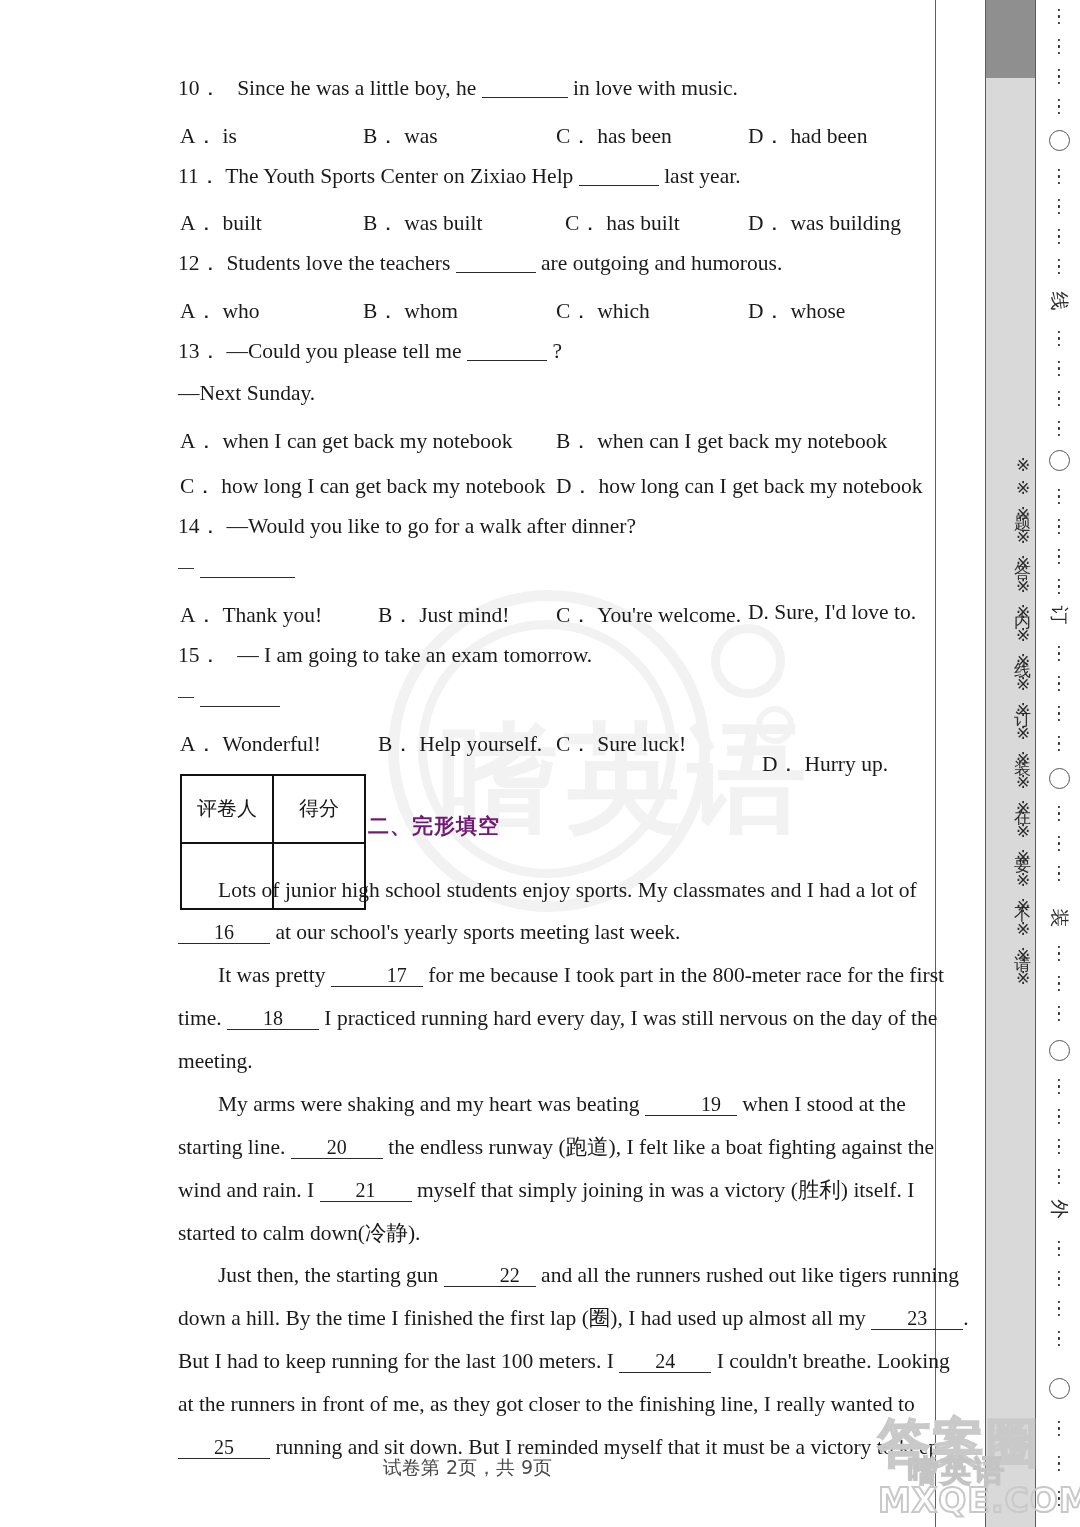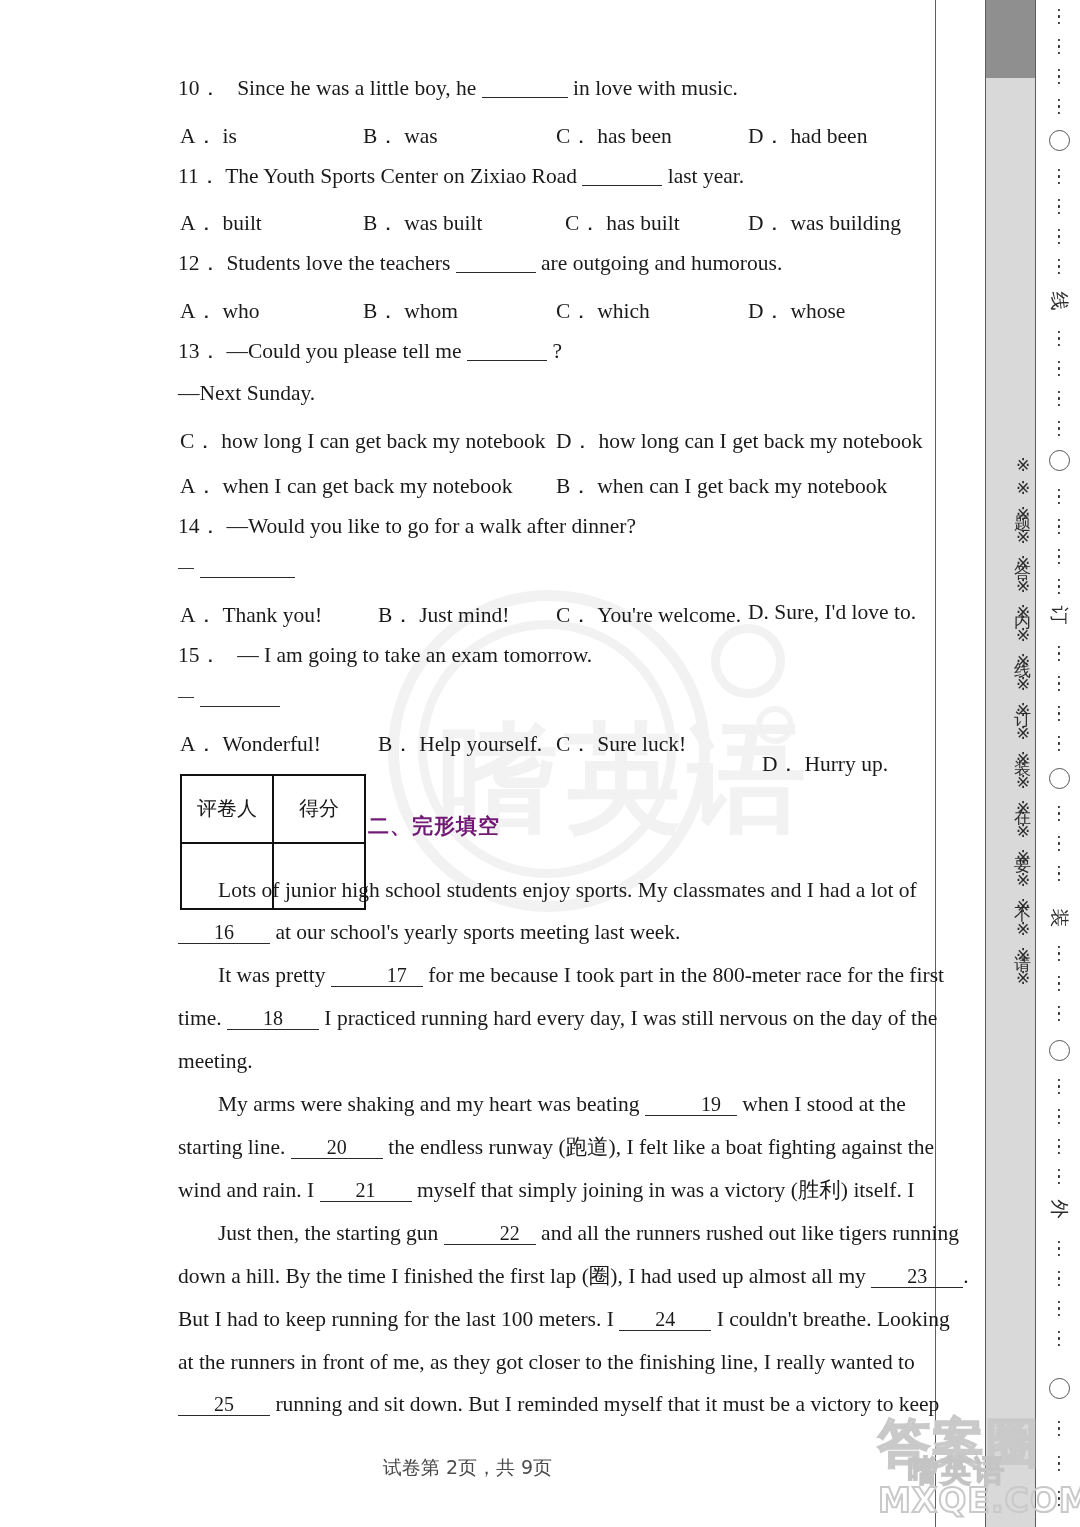--- a/index.html
+++ b/index.html
@@ -322,21 +322,21 @@
     </div>
     <div class="opts">
       <span class="opt" style="left:2px;"><span>A．</span>&nbsp;<span>is</span></span>
       <span class="opt" style="left:185px;"><span>B．</span>&nbsp;<span>was</span></span>
       <span class="opt" style="left:378px;"><span>C．</span>&nbsp;<span>has been</span></span>
       <span class="opt" style="left:570px;"><span>D．</span>&nbsp;<span>had been</span></span>
     </div>
 
     <div class="q-line">
       <span>11．</span>
-      <span>The Youth Sports Center on Zixiao Road</span>
+      <span>The Youth Sports Center on Zixiao Help</span>
       <span class="blank w80"></span>
       <span>last year.</span>
     </div>
     <div class="opts">
       <span class="opt" style="left:2px;"><span>A．</span>&nbsp;<span>built</span></span>
       <span class="opt" style="left:185px;"><span>B．</span>&nbsp;<span>was built</span></span>
       <span class="opt" style="left:378px;margin-left:9px;"><span>C．</span>&nbsp;<span>has built</span></span>
       <span class="opt" style="left:570px;"><span>D．</span>&nbsp;<span>was building</span></span>
     </div>
 
@@ -354,26 +354,26 @@
     </div>
 
     <div class="q-line">
       <span>13．</span>
       <span>—Could you please tell me</span>
       <span class="blank w80"></span>
       <span>?</span>
     </div>
     <div class="q-line">—Next Sunday.</div>
     <div class="opts">
+      <span class="opt" style="left:2px;"><span>A．</span>&nbsp;<span>when I can get back my notebook</span></span>
+      <span class="opt" style="left:378px;"><span>B．</span>&nbsp;<span>when can I get back my notebook</span></span>
+    </div>
+    <div class="opts">
       <span class="opt" style="left:2px;"><span>C．</span>&nbsp;<span>how long I can get back my notebook</span></span>
       <span class="opt" style="left:378px;"><span>D．</span>&nbsp;<span>how long can I get back my notebook</span></span>
-    </div>
-    <div class="opts">
-      <span class="opt" style="left:2px;"><span>A．</span>&nbsp;<span>when I can get back my notebook</span></span>
-      <span class="opt" style="left:378px;"><span>B．</span>&nbsp;<span>when can I get back my notebook</span></span>
     </div>
 
     <div class="q-line">
       <span>14．</span>
       <span>—Would you like to go for a walk after dinner?</span>
     </div>
     <div class="dash-answer">
       <span class="dsh"></span><span class="blank w95"></span>
     </div>
     <div class="opts">
@@ -432,20 +432,23 @@
       </div>
       <div class="p-line indent">
         <span>My arms were shaking and my heart was beating </span><span class="numblank n">19</span><span> when I stood at the</span>
       </div>
       <div class="p-line">
         <span>starting line. </span><span class="numblank n">20</span><span> the endless runway (跑道), I felt like a boat fighting against the</span>
       </div>
       <div class="p-line">
         <span>wind and rain. I </span><span class="numblank n">21</span><span> myself that simply joining in was a victory (胜利) itself. I</span>
       </div>
+      <div class="p-line">
+        <span>started to calm down(冷静).</span>
+      </div>
       <div class="p-line indent">
         <span>Just then, the starting gun </span><span class="numblank n">22</span><span> and all the runners rushed out like tigers running</span>
       </div>
       <div class="p-line">
         <span>down a hill. By the time I finished the first lap (圈), I had used up almost all my </span><span class="numblank n">23</span><span>.</span>
       </div>
       <div class="p-line">
         <span>But I had to keep running for the last 100 meters. I </span><span class="numblank n">24</span><span> I couldn't breathe. Looking</span>
       </div>
       <div class="p-line">

